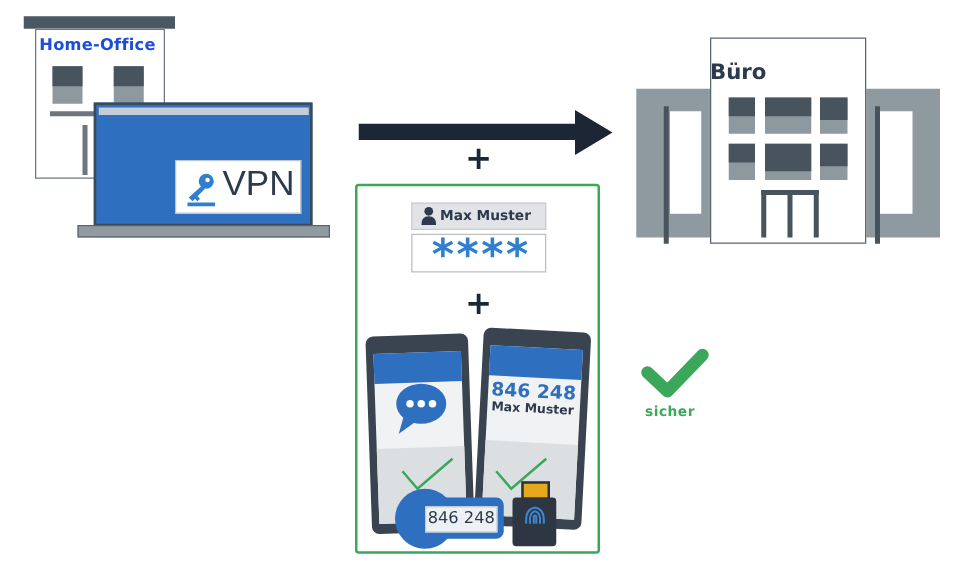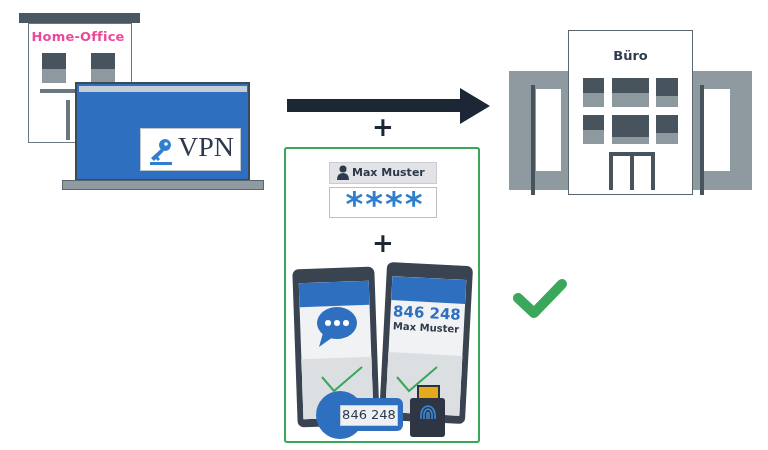--- a/index.html
+++ b/index.html
@@ -1,30 +1,30 @@
 <!DOCTYPE html>
 <html><head>
 <meta charset="utf-8">
 <style>
   html,body{margin:0;padding:0;background:#ffffff;}
   body{width:768px;height:450px;position:relative;overflow:hidden;font-family:"DejaVu Sans",sans-serif;}
   .abs{position:absolute;}
   
   .ho-roof{left:19px;top:13px;width:121px;height:10px;background:#4a5863;}
   .ho-body{left:28px;top:23px;width:104px;height:120px;background:#fff;border:1px solid #6b7780;box-sizing:border-box;}
-  .ho-title{left:28px;top:29px;width:100px;text-align:center;font-size:13px;font-weight:bold;color:#ec4899;letter-spacing:0.2px;}
+  .ho-title{left:28px;top:29px;width:100px;text-align:center;font-size:13px;font-weight:bold;color:#1d4ed8;letter-spacing:0.2px;}
   .win{background:#8e999f;}
   .win .top{background:#47545e;width:100%;}
   .ho-ledge{left:40px;top:89px;width:40px;height:4px;background:#6b7780;}
   
   .lap{left:75px;top:82px;width:175px;height:99px;background:#2f6fbf;border:2px solid #3c4a56;box-sizing:border-box;}
   .lap-bar{left:79px;top:86px;width:168px;height:6px;background:#c5cdd6;}
   .lap-base{left:62px;top:180px;width:202px;height:10px;background:#8f9aa1;border:1px solid #5a666f;box-sizing:border-box;}
   .vpn-box{left:140px;top:128px;width:101px;height:43px;background:#fff;border:1px solid #bfc6cc;box-sizing:border-box;}
-  .vpn-text{left:178px;top:131px;font-size:28px;color:#2d3a4d;font-family:Liberation Serif, serif;}
+  .vpn-text{left:178px;top:131px;font-size:28px;color:#2d3a4d;font-family:Liberation Sans, sans-serif;}
   
   .arrow-shaft{left:287px;top:99px;width:180px;height:13px;background:#1c2635;}
   .plus{font-weight:bold;color:#1c2635;font-size:26px;line-height:26px;}
   
   .gbox{left:284px;top:147px;width:196px;height:296px;border:2px solid #3aa75a;border-radius:3px;box-sizing:border-box;}
   .user-box{left:329px;top:162px;width:108px;height:22px;background:#e1e3e6;border:1px solid #c9cdd1;box-sizing:border-box;}
   .user-text{left:352px;top:166px;font-size:11px;font-weight:bold;color:#2d3a4d;}
   .pw-box{left:329px;top:187px;width:108px;height:31px;background:#fff;border:1px solid #b9bfc5;box-sizing:border-box;}
   .pw-text{left:333px;top:186px;width:104px;text-align:center;font-size:34px;font-weight:bold;color:#2f7ed0;letter-spacing:2px;line-height:36px;}
   
@@ -40,21 +40,21 @@
   .token-text{left:340px;top:407px;width:58px;text-align:center;font-size:13px;color:#2d3a4d;}
   .usb-conn{left:417px;top:385px;width:23px;height:15px;background:#e6a91b;border:2px solid #2a323b;box-sizing:border-box;}
   .usb-body{left:410px;top:398px;width:35px;height:39px;background:#2d3642;border-radius:3px;}
   
   .ok-text{left:486px;top:322px;width:100px;text-align:center;font-size:11px;font-weight:bold;color:#3aa75a;line-height:16px;letter-spacing:0.4px;}
   
   .wing{background:#8f9aa0;}
   .wing-win{background:#fff;}
   .wing-pole{background:#47545e;}
   .main{left:568px;top:30px;width:125px;height:165px;background:#fff;border:1px solid #5a666f;box-sizing:border-box;}
-  .buero{left:568px;top:48px;width:125px;text-align:center;font-size:13px;font-weight:bold;color:#2d3a4d;}
+  .buero{left:568px;top:48px;width:125px;text-align:left;font-size:17px;font-weight:bold;color:#2d3a4d;}
   .door{border:4px solid #47545e;border-bottom:none;box-sizing:border-box;}
 </style>
 </head>
 <body>
 
 <div class="abs ho-roof"></div>
 <div class="abs ho-body"></div>
 <div class="abs ho-title">Home-Office</div>
 <div class="abs win" style="left:42px;top:53px;width:24px;height:30px;">
     <div class="top" style="height:16px;"></div>
@@ -133,20 +133,21 @@
 <svg class="abs" style="left:418px;top:403px;" width="20" height="18">
   <path d="M3 16 Q2 4 10 3 Q18 4 17 16" fill="none" stroke="#3b88d6" stroke-width="1.6"></path>
   <path d="M6 16 Q5 7 10 6 Q15 7 14 16" fill="none" stroke="#3b88d6" stroke-width="1.6"></path>
   <path d="M9 16 L9 10 Q10 9 11 10 L11 16" fill="none" stroke="#3b88d6" stroke-width="1.6"></path>
 </svg>
 
 <svg class="abs" style="left:512px;top:278px;" width="56" height="42">
   <polyline points="6,20 22,35 50,6" fill="none" stroke="#3aa75a" stroke-width="10" stroke-linecap="round" stroke-linejoin="round"></polyline>
 </svg>
 <div class="abs ok-text">
+  <div>sicher</div>
 </div>
 
 <div class="abs wing" style="left:509px;top:71px;width:60px;height:119px;"></div>
 <div class="abs wing-win" style="left:536px;top:89px;width:25px;height:82px;"></div>
 <div class="abs wing-pole" style="left:531px;top:85px;width:4px;height:110px;"></div>
 <div class="abs wing" style="left:692px;top:71px;width:60px;height:119px;"></div>
 <div class="abs wing-win" style="left:703px;top:89px;width:27px;height:82px;"></div>
 <div class="abs wing-pole" style="left:700px;top:85px;width:4px;height:110px;"></div>
 <div class="abs main"></div>
 <div class="abs buero">Büro</div>

